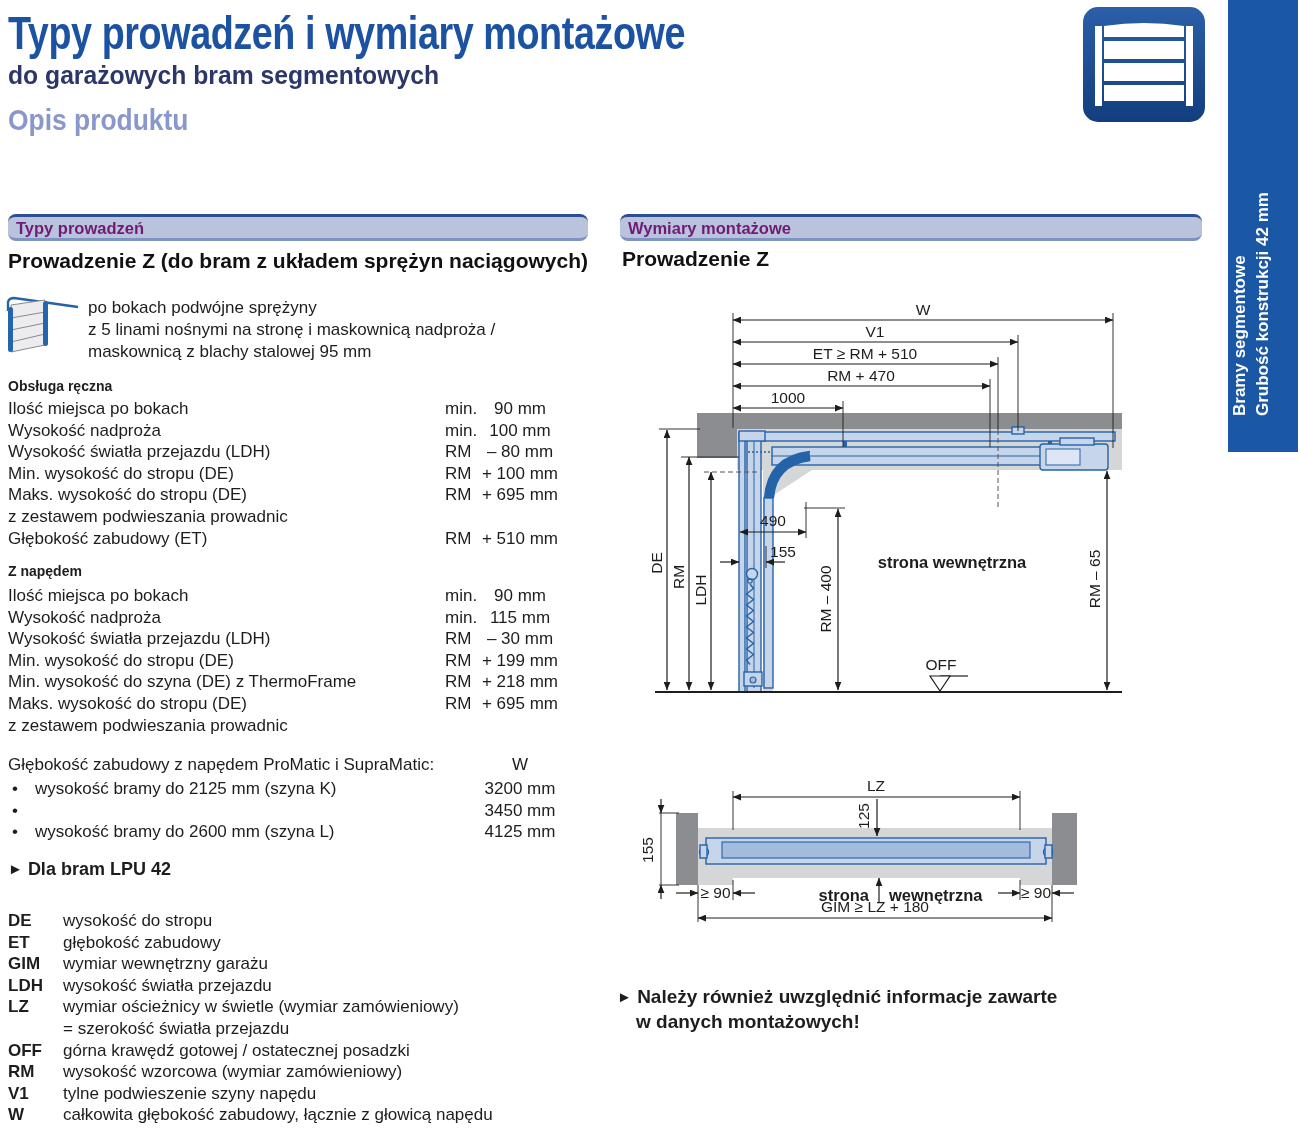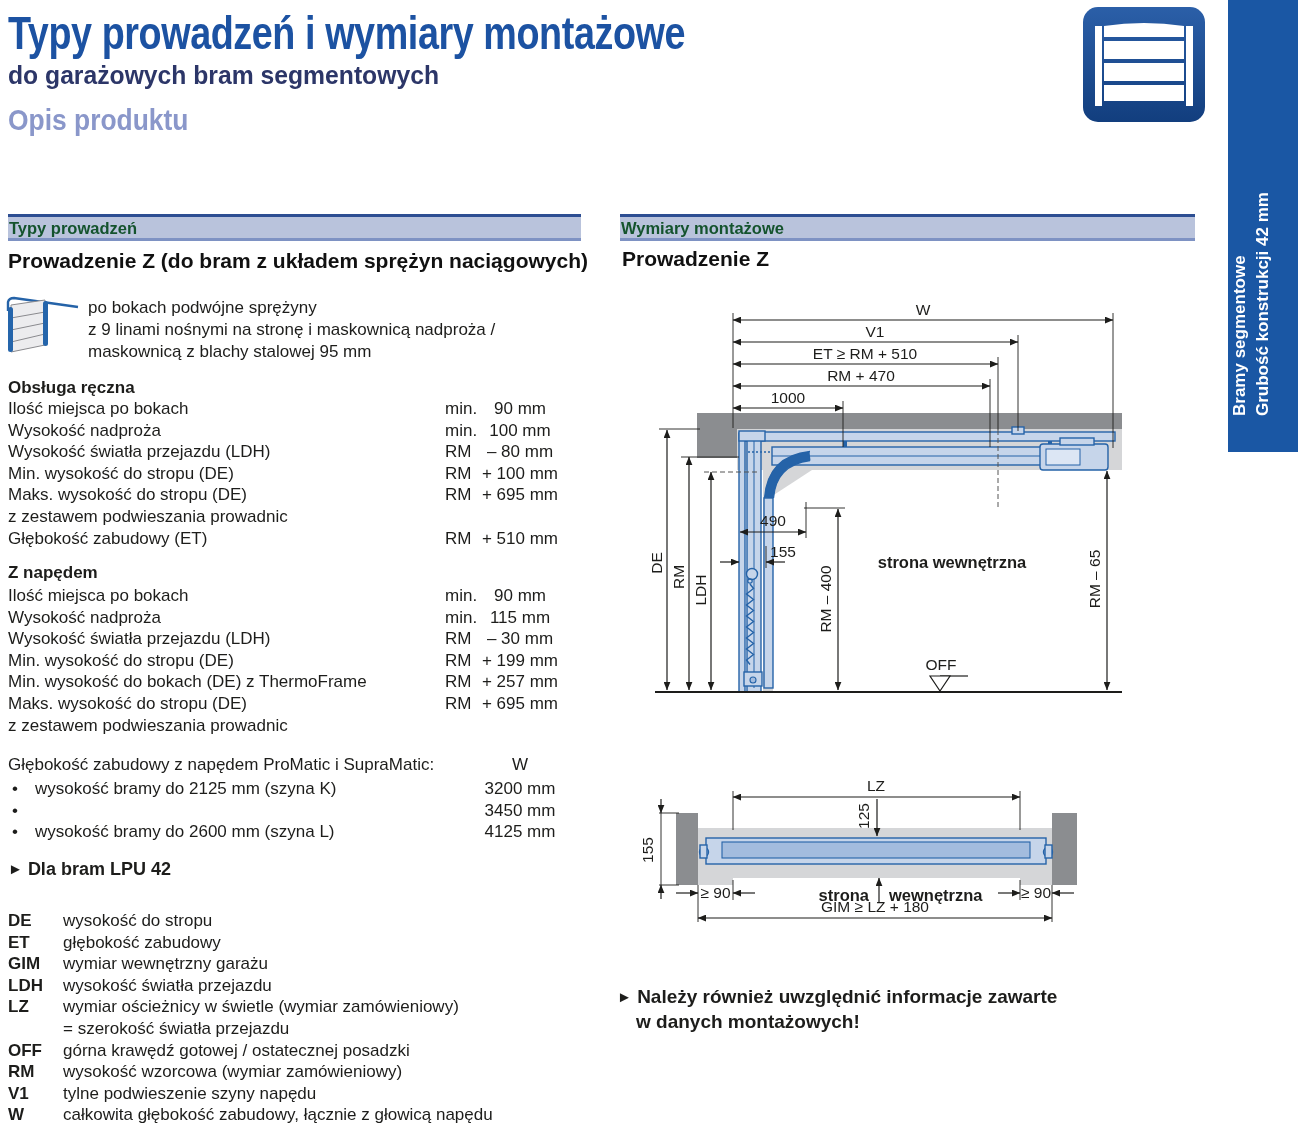--- a/index.html
+++ b/index.html
@@ -8,28 +8,28 @@
   
   .h1{position:absolute;left:8px;top:6px;font-size:46px;font-weight:bold;color:#1c52a2;
       transform:scaleX(.82);transform-origin:left top;white-space:nowrap;letter-spacing:-.5px;}
   .h2{position:absolute;left:8px;top:60px;font-size:26px;font-weight:bold;color:#2c3668;
       transform:scaleX(.95);transform-origin:left top;white-space:nowrap;}
   .h3{position:absolute;left:8px;top:103px;font-size:30px;font-weight:bold;color:#8a97ca;
       transform:scaleX(.88);transform-origin:left top;white-space:nowrap;}
   
   .secbar{position:absolute;top:214px;height:19px;background:#b9c3dc;
           border-top:3px solid #2d4e92;border-bottom:3px solid #7e92c3;
-          font-size:16.5px;font-weight:bold;color:#14532d;padding-top:2px;padding-left:1px;
-          box-sizing:content-box;}
+          font-size:16.5px;font-weight:bold;color:#701a75;padding-top:2px;padding-left:8px;
+          box-sizing:content-box;border-radius:8px;}
   .secbar.left{left:8px;width:572px;}
   .secbar.right{left:620px;width:574px;}
   .subhead{position:absolute;font-size:21px;font-weight:bold;color:#111;white-space:nowrap;}
   
   .intro{position:absolute;left:88px;top:297px;font-size:17px;line-height:22px;}
-  .blocktitle{position:absolute;left:8px;font-size:17px;font-weight:bold;}
+  .blocktitle{position:absolute;left:8px;font-size:14px;font-weight:bold;}
   .rows{position:absolute;left:8px;width:580px;font-size:17px;}
   .trow{position:relative;height:21.6px;white-space:nowrap;}
   .tpre{position:absolute;left:437px;}
   .tval{position:absolute;left:455px;width:114px;text-align:center;}
   .tnote{position:relative;height:21.6px;}
   .bul{position:absolute;left:4px;font-size:17px;}
   .btxt{position:absolute;left:27px;}
   .legend .trow .abbr{position:absolute;left:0;font-weight:bold;}
   .legend .trow .desc{position:absolute;left:55px;}
   .lpu{position:absolute;left:8px;top:859px;font-size:18px;font-weight:bold;white-space:nowrap;}
@@ -96,42 +96,42 @@
     <polygon points="8,9 42,4 42,49 8,56" fill="#ececee" stroke="#8a8a8e" stroke-width="1"></polygon>
     <line x1="8" y1="22" x2="42" y2="16" stroke="#8a8a8e"></line>
     <line x1="8" y1="34" x2="42" y2="27" stroke="#8a8a8e"></line>
     <line x1="8" y1="46" x2="42" y2="38" stroke="#8a8a8e"></line>
     <rect x="5" y="11" width="5" height="45" rx="2.5" fill="#2565ab"></rect>
     <rect x="40" y="5" width="5" height="45" rx="2.5" fill="#2565ab"></rect>
   </svg>
 
   <div class="intro">
     <div>po bokach podwójne sprężyny</div>
-    <div>z 9 linami nośnymi na stronę i maskownicą nadproża /</div>
+    <div>z 5 linami nośnymi na stronę i maskownicą nadproża /</div>
     <div>maskownicą z blachy stalowej 95 mm</div>
   </div>
 
   <div class="blocktitle" style="top:378px;">Obsługa ręczna</div>
   <div class="rows" style="top:399px;">
     <div class="trow"><span>Ilość miejsca po bokach</span><span class="tpre">min.</span><span class="tval">90 mm</span></div>
     <div class="trow"><span>Wysokość nadproża</span><span class="tpre">min.</span><span class="tval">100 mm</span></div>
     <div class="trow"><span>Wysokość światła przejazdu (LDH)</span><span class="tpre">RM</span><span class="tval">– 80 mm</span></div>
     <div class="trow"><span>Min. wysokość do stropu (DE)</span><span class="tpre">RM</span><span class="tval">+ 100 mm</span></div>
     <div class="trow"><span>Maks. wysokość do stropu (DE)</span><span class="tpre">RM</span><span class="tval">+ 695 mm</span></div>
     <div class="tnote">z zestawem podwieszania prowadnic</div>
     <div class="trow"><span>Głębokość zabudowy (ET)</span><span class="tpre">RM</span><span class="tval">+ 510 mm</span></div>
   </div>
 
   <div class="blocktitle" style="top:563px;">Z napędem</div>
   <div class="rows" style="top:586px;">
     <div class="trow"><span>Ilość miejsca po bokach</span><span class="tpre">min.</span><span class="tval">90 mm</span></div>
     <div class="trow"><span>Wysokość nadproża</span><span class="tpre">min.</span><span class="tval">115 mm</span></div>
     <div class="trow"><span>Wysokość światła przejazdu (LDH)</span><span class="tpre">RM</span><span class="tval">– 30 mm</span></div>
     <div class="trow"><span>Min. wysokość do stropu (DE)</span><span class="tpre">RM</span><span class="tval">+ 199 mm</span></div>
-    <div class="trow"><span>Min. wysokość do bokach (DE) z ThermoFrame</span><span class="tpre">RM</span><span class="tval">+ 257 mm</span></div>
+    <div class="trow"><span>Min. wysokość do szyna (DE) z ThermoFrame</span><span class="tpre">RM</span><span class="tval">+ 218 mm</span></div>
     <div class="trow"><span>Maks. wysokość do stropu (DE)</span><span class="tpre">RM</span><span class="tval">+ 695 mm</span></div>
     <div class="tnote">z zestawem podwieszania prowadnic</div>
   </div>
 
   <div class="rows" style="top:755px;">
     <div class="trow">
       <span>Głębokość zabudowy z napędem ProMatic i SupraMatic:</span><span class="tval">W</span>
     </div>
   </div>
   <div class="rows" style="top:779px;">

